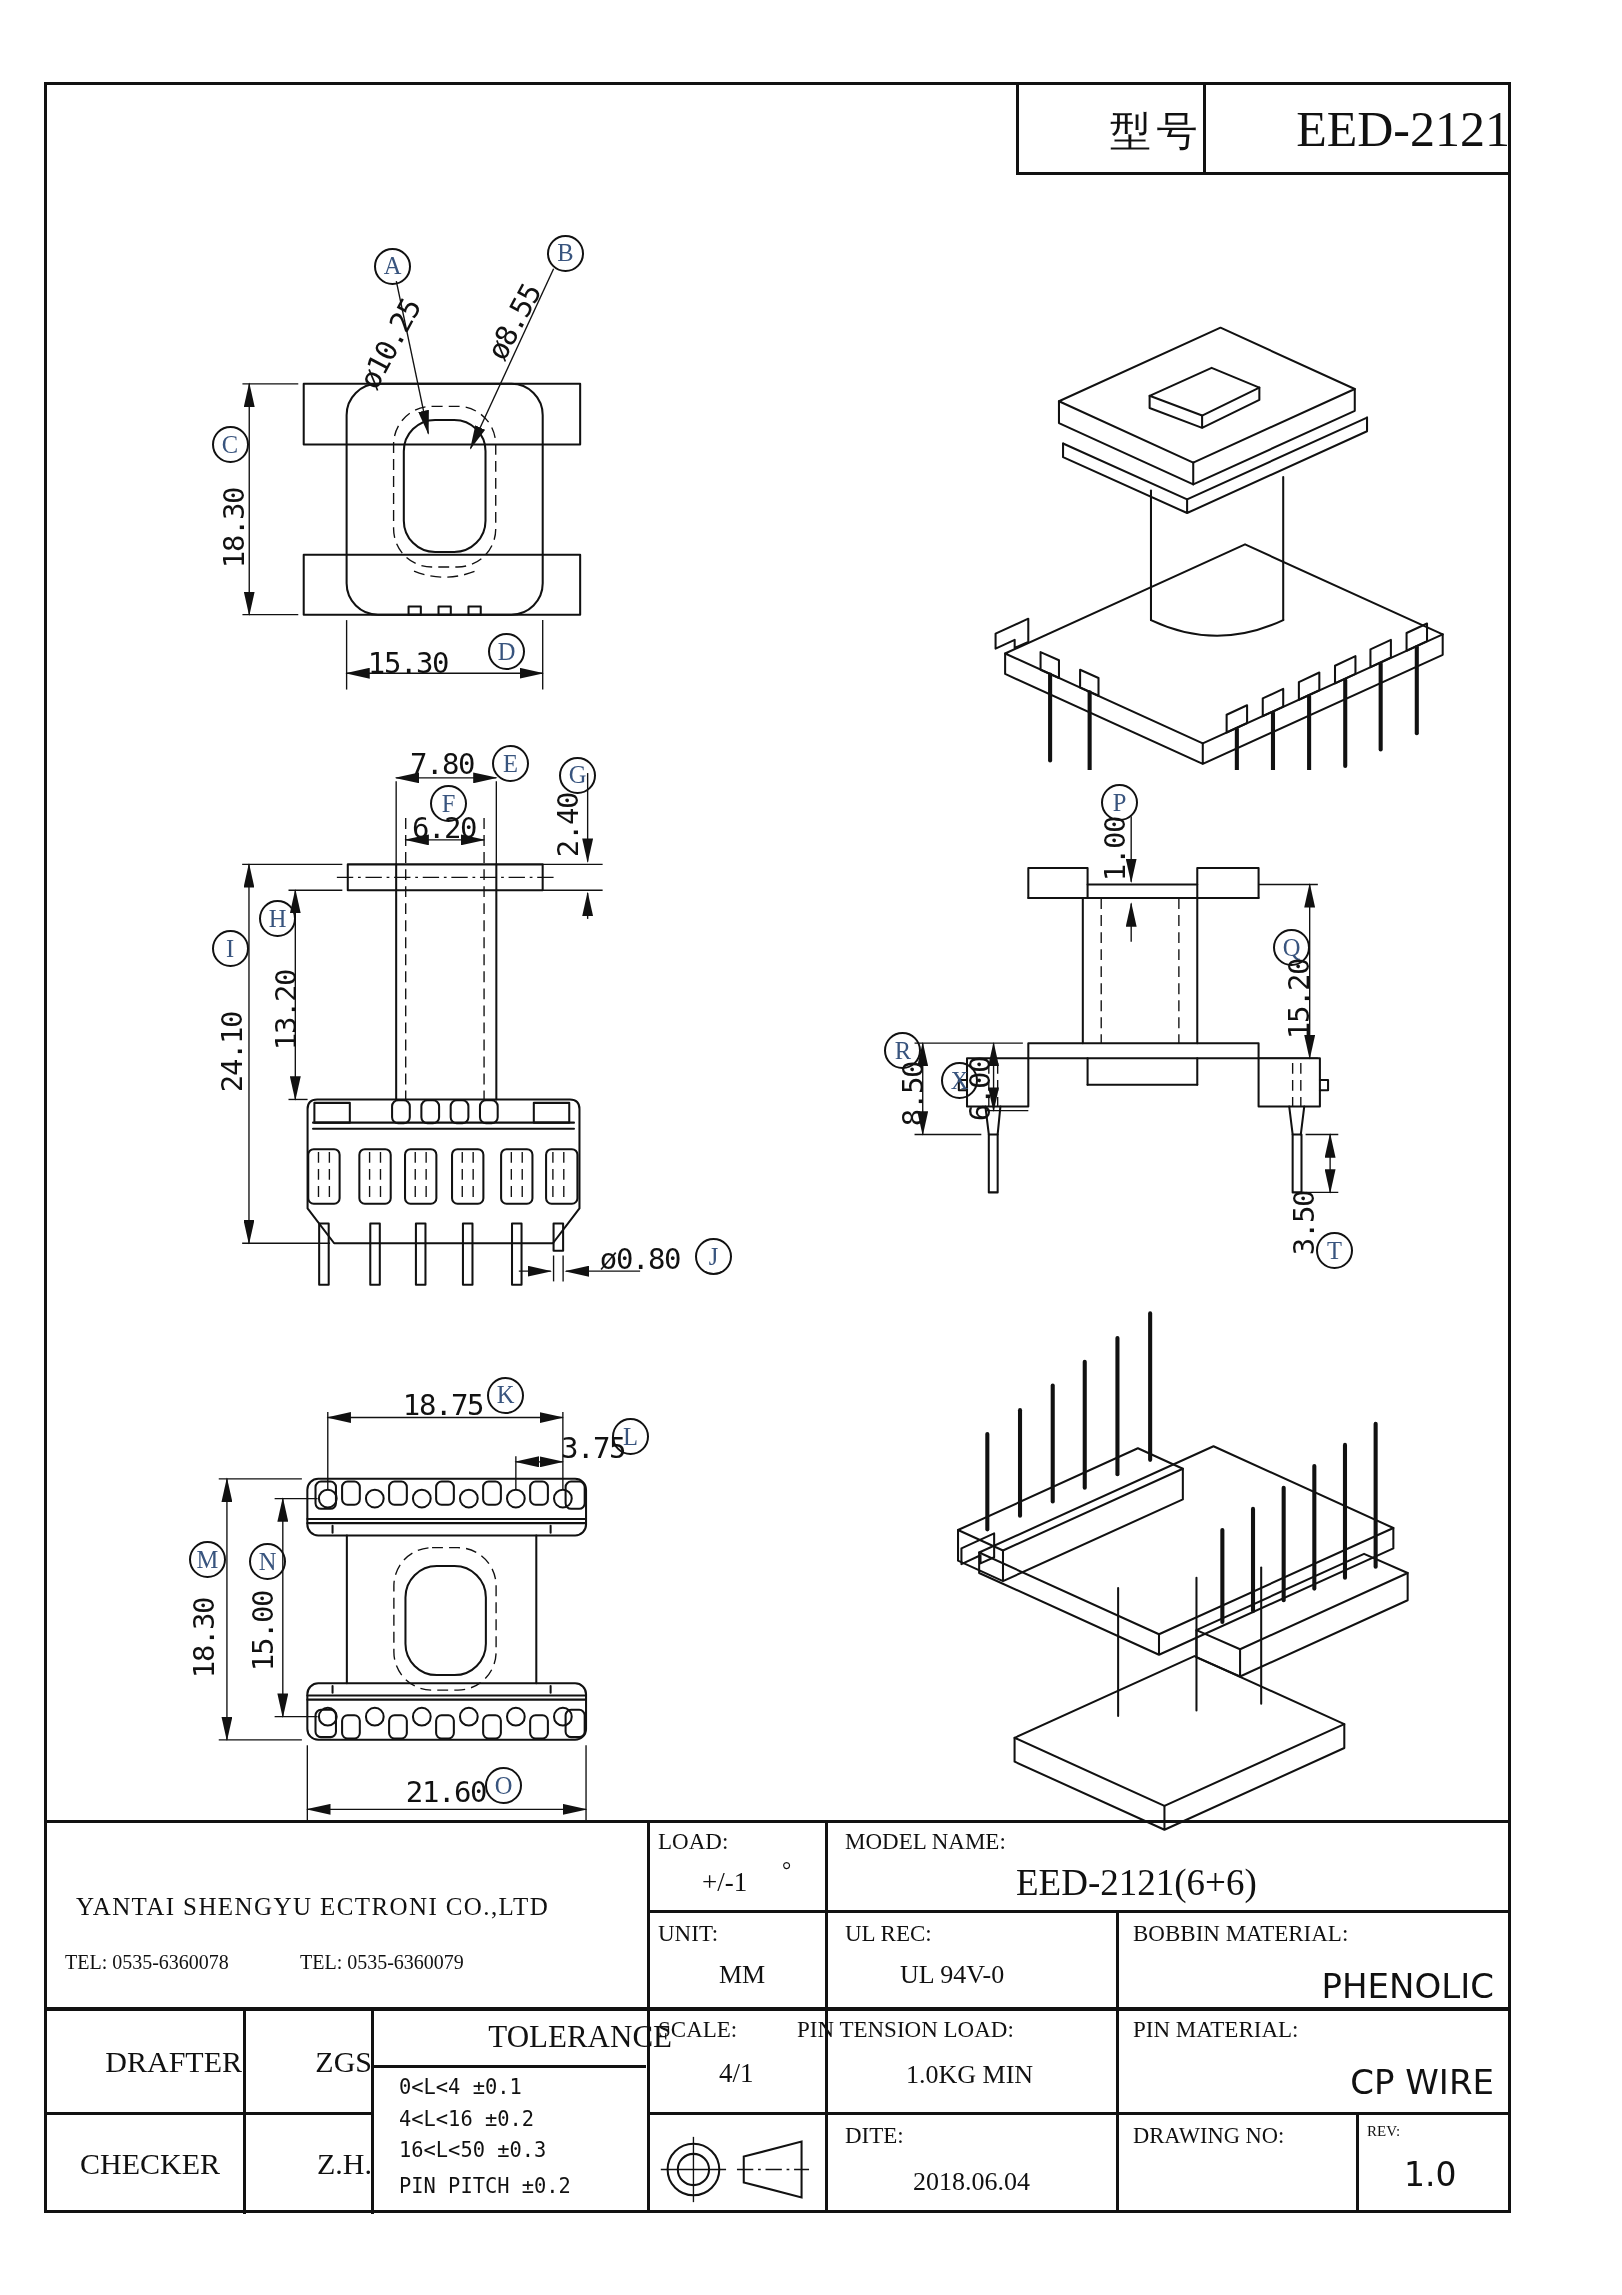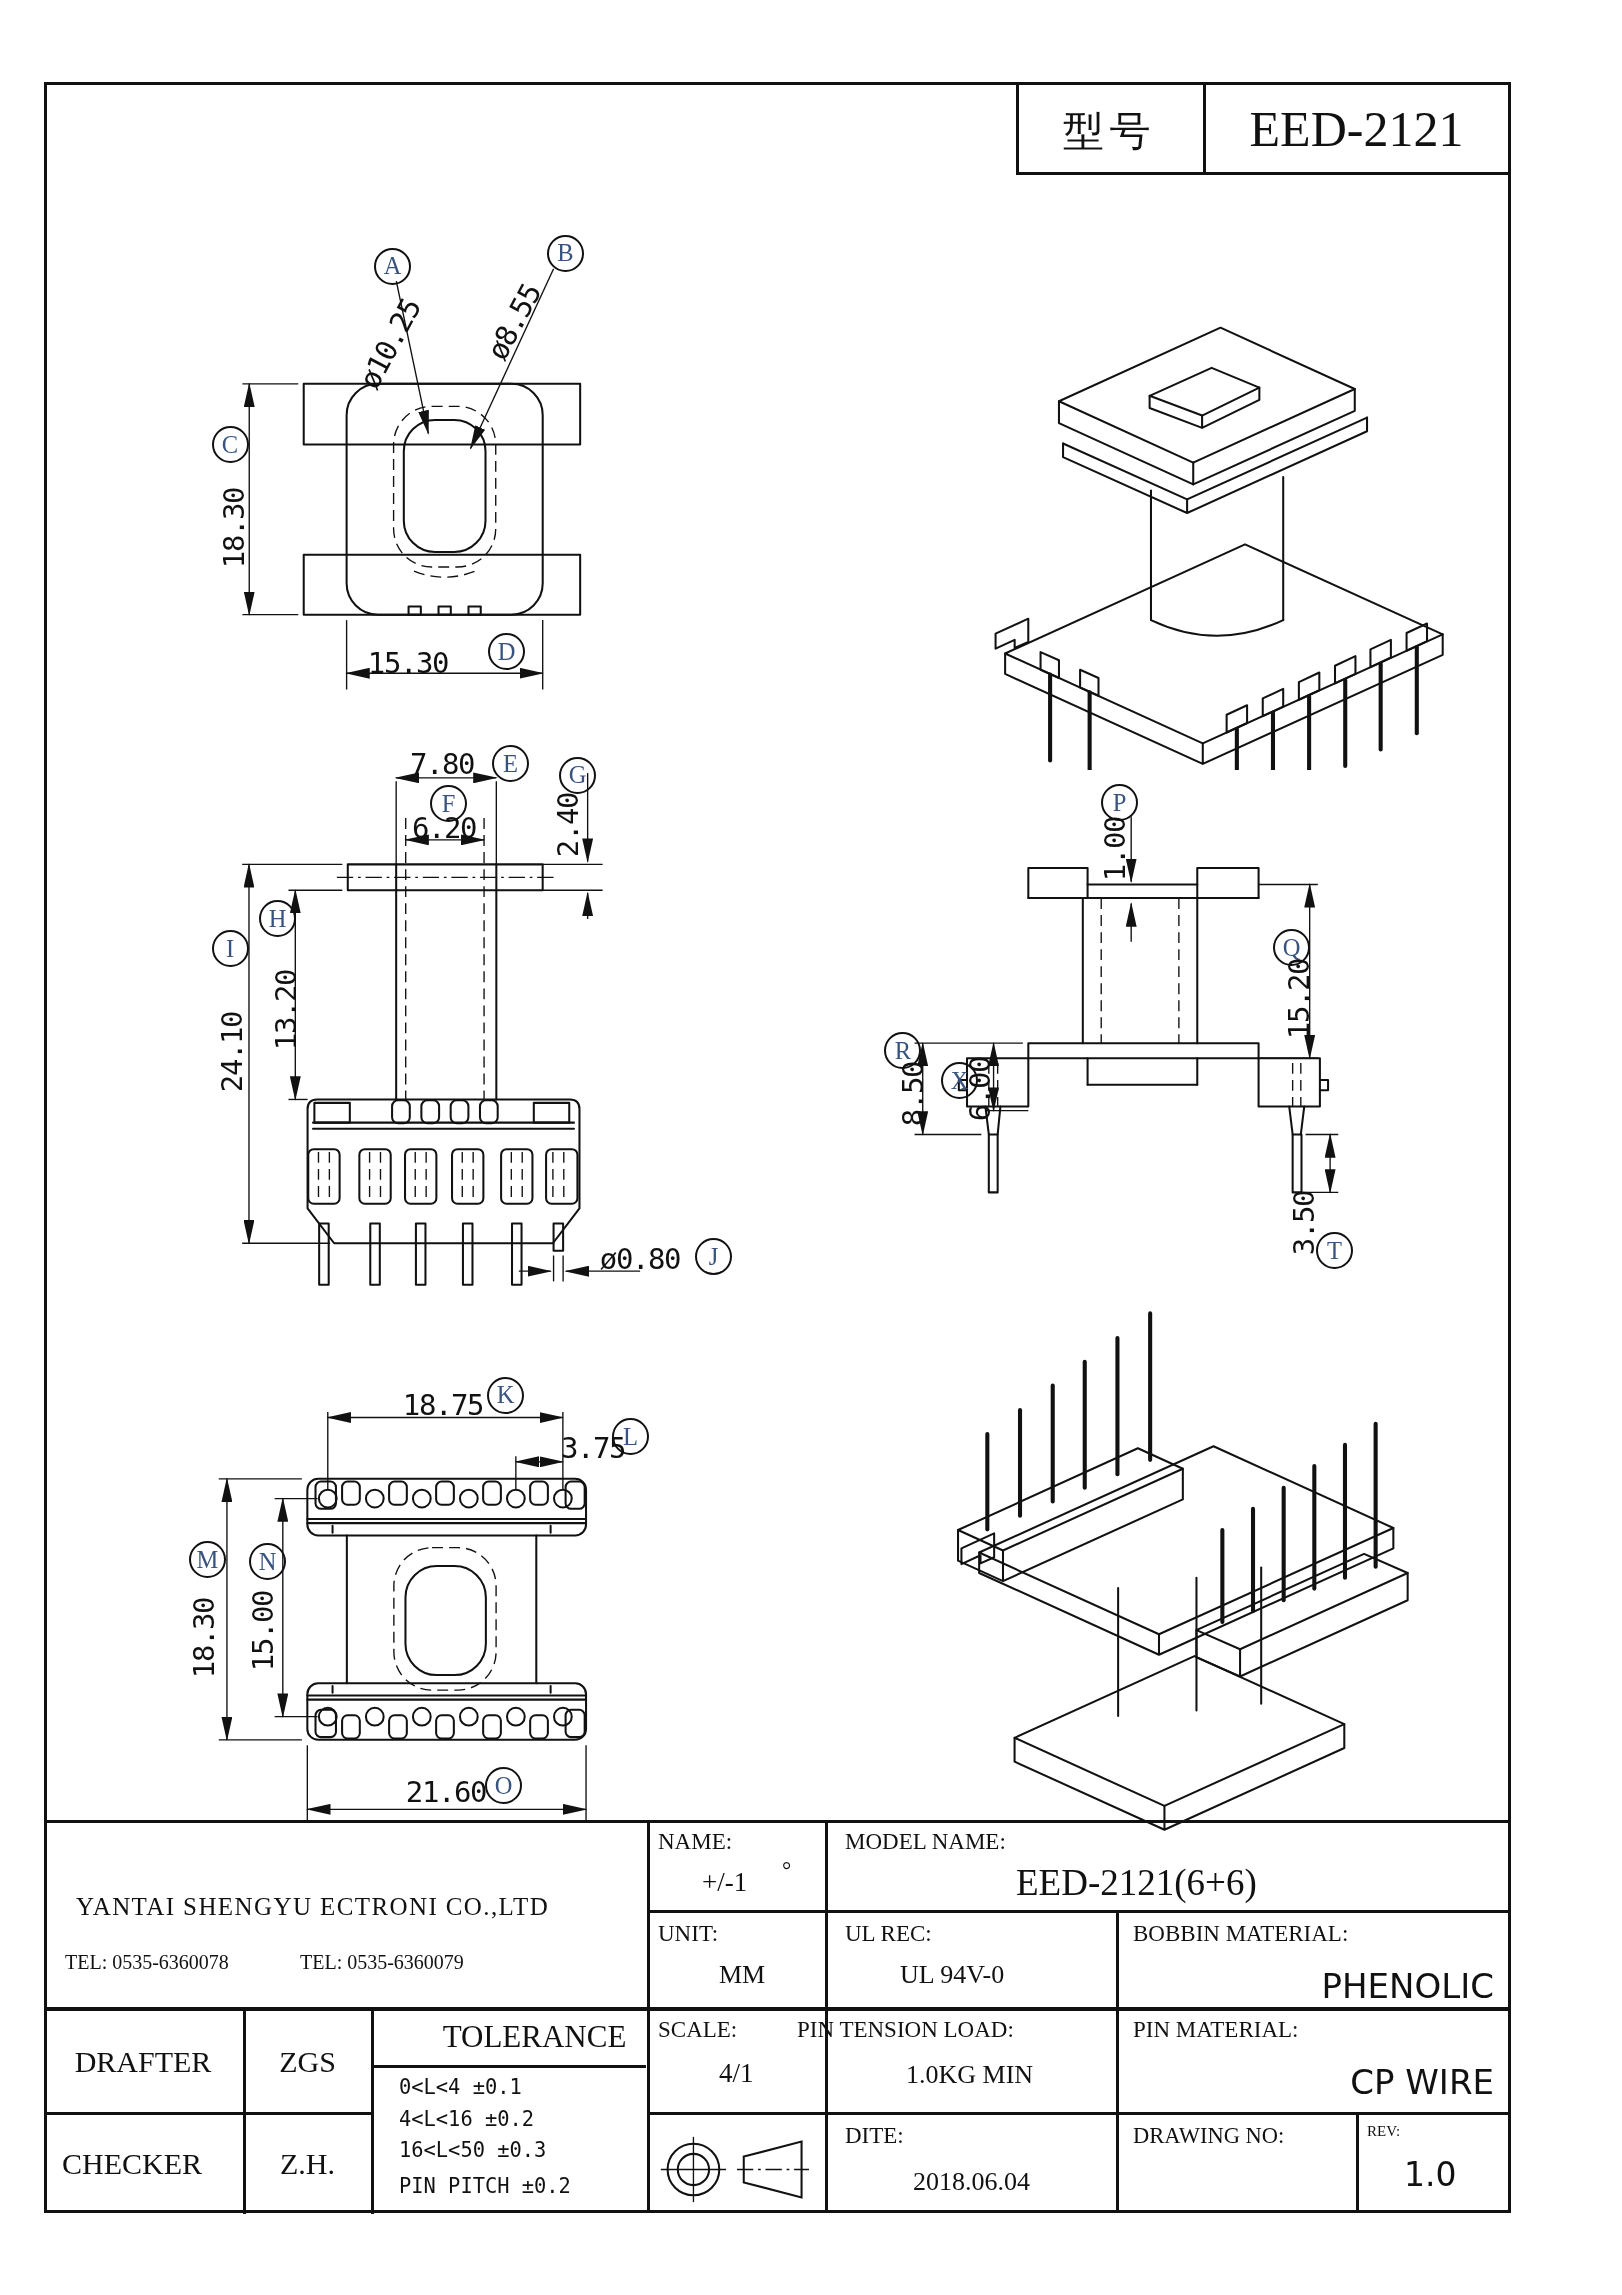--- a/index.html
+++ b/index.html
@@ -13,21 +13,21 @@
   .dash{stroke-dasharray:16,9;}
   .dashdot{stroke-dasharray:24,7,4,7;}
   .bl{position:absolute;width:33px;height:33px;border:2px solid #111;border-radius:50%;
       display:flex;align-items:center;justify-content:center;
       font:24.5px "Liberation Serif",serif;color:#38547e;background:#fff0;}
   .dt{position:absolute;width:136px;text-align:center;
       font:29px "DejaVu Sans Mono",monospace;color:#111;letter-spacing:-1.4px;white-space:nowrap;}
   .rot{transform:rotate(-90deg);transform-origin:center;}
   .d62{transform:rotate(-62deg);transform-origin:center;}
   .tb{position:absolute;white-space:nowrap;}
-  .ctr{text-align:center;}
+  .ctr{text-align:right;}
 </style>
 </head>
 <body>
 
 <div class="page">
 
 <svg width="0" height="0">
       <defs>
 <marker id="ah" orient="auto-start-reverse" markerWidth="18" markerHeight="8" refX="17" refY="4">
 <path d="M0,0 L18,4 L0,8 Z" fill="#111"></path>
@@ -437,21 +437,21 @@
 <div class="tb ctr" style="left:243px;top:2045px;width:129px;font-size:30px;">ZGS</div>
 <div class="tb ctr" style="left:44px;top:2147px;width:176px;font-size:30px;">CHECKER</div>
 <div class="tb ctr" style="left:243px;top:2147px;width:129px;font-size:30px;">Z.H.</div>
 
 <div class="tb ctr" style="left:371px;top:2019px;width:275px;font-size:31px;margin-left:26px;">TOLERANCE</div>
 <div class="tb" style="left:399px;top:2075px;font-size:20.4px;font-family:'DejaVu Sans Mono',monospace;">0&lt;L&lt;4    ±0.1</div>
 <div class="tb" style="left:399px;top:2107px;font-size:20.4px;font-family:'DejaVu Sans Mono',monospace;">4&lt;L&lt;16   ±0.2</div>
 <div class="tb" style="left:399px;top:2138px;font-size:20.4px;font-family:'DejaVu Sans Mono',monospace;">16&lt;L&lt;50  ±0.3</div>
 <div class="tb" style="left:399px;top:2174px;font-size:20.4px;font-family:'DejaVu Sans Mono',monospace;">PIN PITCH ±0.2</div>
 
-<div class="tb" style="left:658px;top:1829px;font-size:23px;">NAME:</div>
+<div class="tb" style="left:658px;top:1829px;font-size:23px;">LOAD:</div>
 <div class="tb" style="left:702px;top:1867px;font-size:27px;">+/-1</div>
 <div class="tb" style="left:782px;top:1858px;font-size:23px;">°</div>
 <div class="tb" style="left:658px;top:1921px;font-size:23px;">UNIT:</div>
 <div class="tb" style="left:719px;top:1960px;font-size:26px;">MM</div>
 <div class="tb" style="left:658px;top:2017px;font-size:23px;">SCALE:</div>
 <div class="tb" style="left:719px;top:2058px;font-size:27px;">4/1</div>
 
 <div class="tb" style="left:845px;top:1829px;font-size:23px;">MODEL NAME:</div>
 <div class="tb" style="left:1016px;top:1861px;font-size:37px;">EED-2121(6+6)</div>
 <div class="tb" style="left:845px;top:1921px;font-size:23px;">UL REC:</div>

